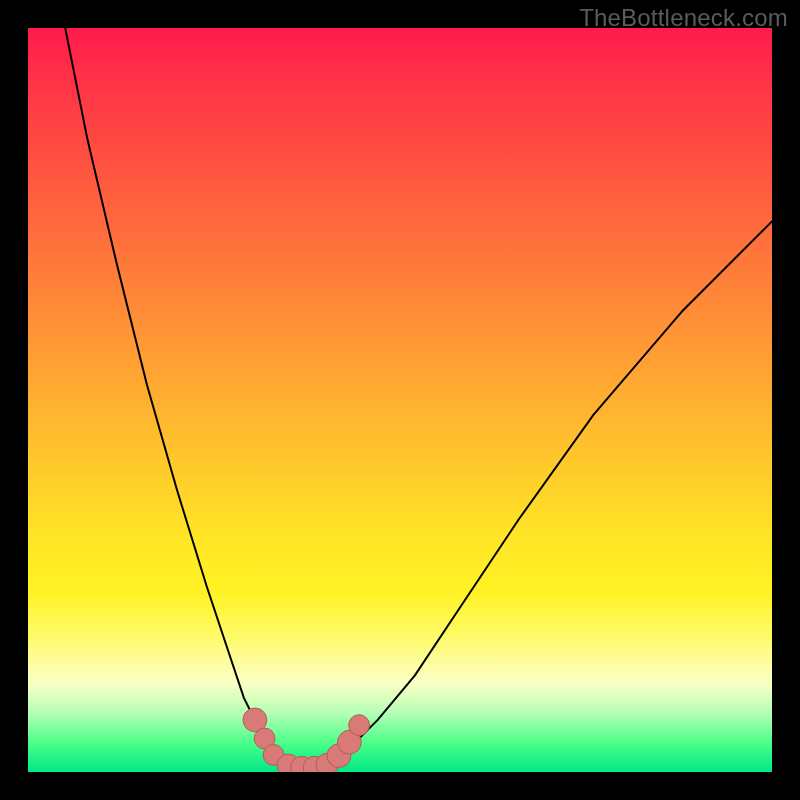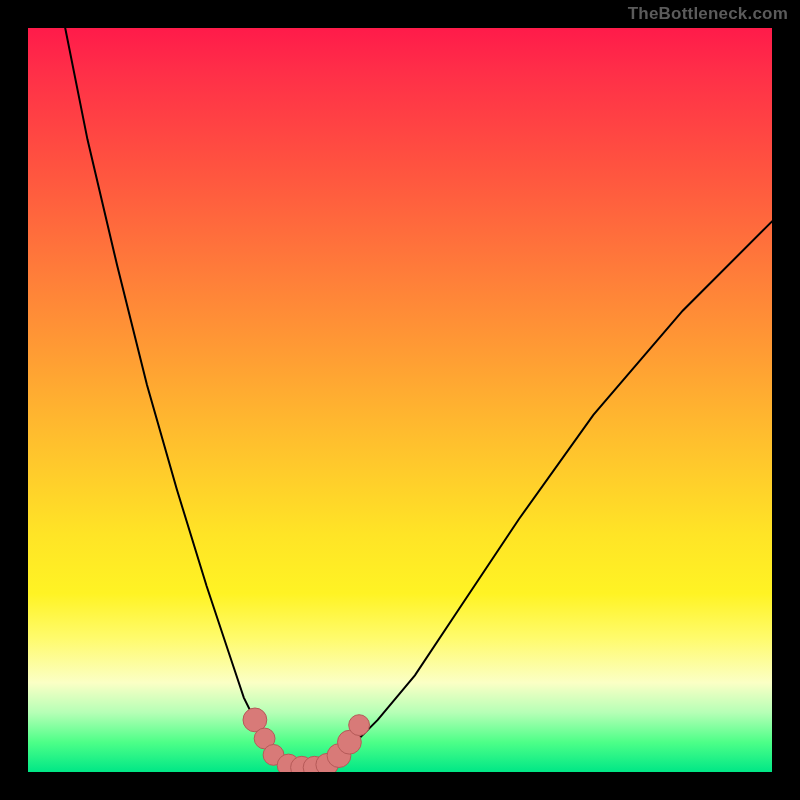--- a/index.html
+++ b/index.html
@@ -31,22 +31,22 @@
       #b6ffb6 92%,
       #4dff88 96%,
       #00e786 100%
     );
   }
   .watermark {
     position: absolute;
     top: 4px;
     right: 12px;
     color: #5b5b5b;
-    font-size: 17px;
-    font-weight: 700;
+    font-size: 24px;
+    font-weight: 400;
     letter-spacing: 0.2px;
     text-align: right;
   }
   svg.overlay {
     position: absolute;
     left: 0;
     top: 0;
     width: 744px;
     height: 744px;
   }

